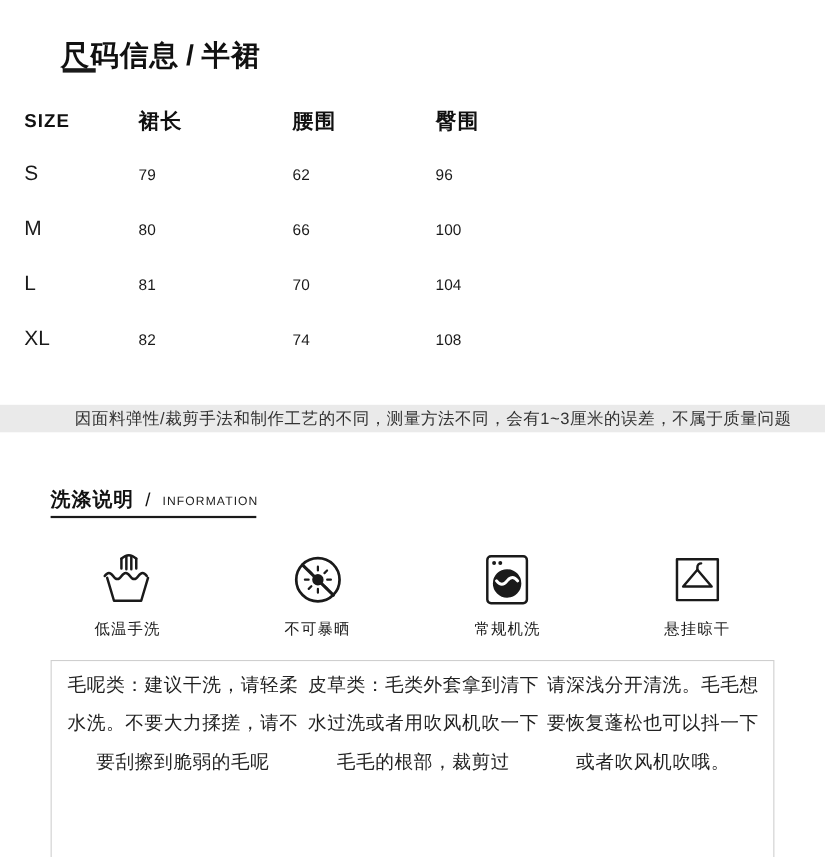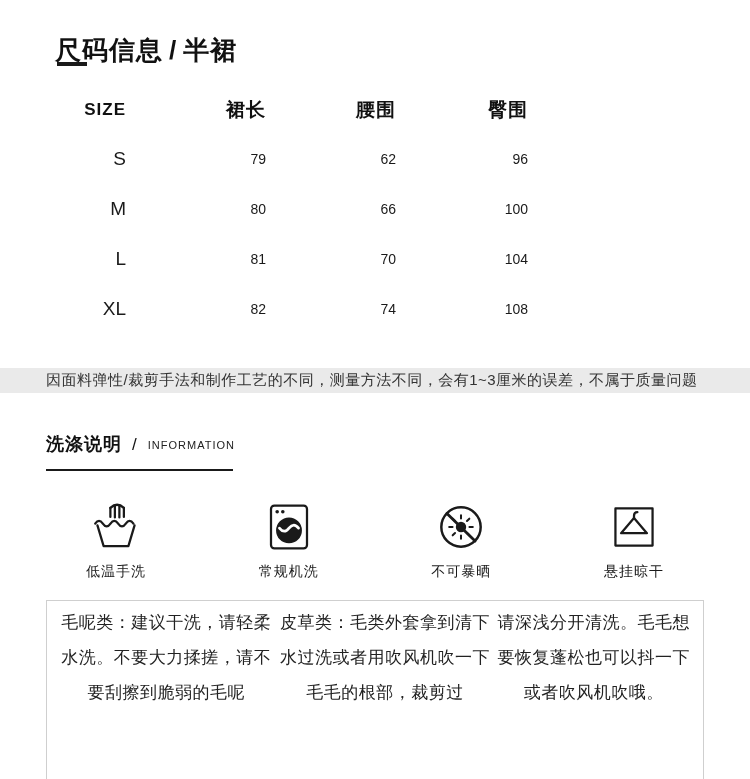--- a/index.html
+++ b/index.html
@@ -22,47 +22,47 @@
   .title-underline {
     position:absolute; left:57px; top:62px;
     width:30px; height:4px; background:#1a1a1a;
   }
 
   
   .size-table {
     position:absolute; left:22px; top:86px;
     border-collapse:collapse; text-align:center;
   }
-  .size-table th, .size-table td { text-align:right; }
+  .size-table th, .size-table td { text-align:left; }
   .size-table .c1 { width:104px; }
   .size-table .c2 { width:140px; }
   .size-table .c3 { width:130px; }
   .size-table .c4 { width:132px; }
   .size-table thead th {
     font-size:19px; font-weight:bold; height:48px; color:#111;
     letter-spacing:1px;
   }
   .size-table thead th.c1 { font-size:17px; }
   .size-table tbody td {
     font-size:14px; height:50px; color:#1a1a1a; font-weight:normal;
   }
   .size-table tbody td.c1 { font-size:19px; }
 
   
   .note-bar {
     position:absolute; left:0; top:368px; width:750px; height:25px;
     background:#eaeaea;
     display:flex; align-items:center;
-    padding-left:46px;
+    padding-left:68px;
     font-size:15px; color:#333; letter-spacing:0.5px;
   }
 
   
   .care-title {
-    position:absolute; left:46px; top:432px;
+    position:absolute; left:46px; top:442px;
     font-size:18px; font-weight:bold; color:#111; letter-spacing:1px;
   }
   .care-title .slash { font-weight:normal; font-size:17px; margin:0 4px; }
   .care-title .en {
     font-size:11px; font-weight:normal; letter-spacing:1px; color:#222;
     vertical-align:1px;
   }
   .care-underline {
     position:absolute; left:46px; top:469px;
     width:187px; height:2px; background:#1a1a1a;
@@ -152,44 +152,44 @@
   <div class="icons-row">
 
     <div class="icon-item">
       <svg viewBox="0 0 48 48" fill="none" stroke="#1a1a1a" stroke-width="2" stroke-linecap="round" stroke-linejoin="round">
         <path d="M19,7 v8 M23,5.5 v10 M27,5.5 v10 M31,7 v8"></path>
         <path d="M19,7 Q25,1.5 31,7"></path>
         <path d="M5.5,21 q3.4,-5 6.8,0 q3.4,5 6.8,0 q3.4,-5 6.8,0 q3.4,5 6.8,0 q3.4,-5 6.8,0"></path>
         <path d="M7.5,22.5 L13,41 H35 L40.5,22.5"></path>
       </svg>
       <div class="icon-label">低温手洗</div>
+    </div>
+
+    <div class="icon-item">
+      <svg viewBox="0 0 48 48" fill="none" stroke="#1a1a1a" stroke-width="2.2" stroke-linecap="round" stroke-linejoin="round">
+        <circle cx="24" cy="24" r="17.5"></circle>
+        <circle cx="24" cy="24" r="4.6" fill="#1a1a1a" stroke="none"></circle>
+        <path d="M24,13.5 L24,16.5 M31.4,16.6 L29.3,18.7 M34.5,24 L31.5,24 M31.4,31.4 L29.3,29.3 M24,34.5 L24,31.5 M16.6,31.4 L18.7,29.3 M13.5,24 L16.5,24 M16.6,16.6 L18.7,18.7" stroke-width="1.8"></path>
+        <line x1="11.5" y1="12" x2="36.5" y2="36.5" stroke-width="2.5"></line>
+      </svg>
+      <div class="icon-label">不可暴晒</div>
     </div>
 
     <div class="icon-item">
       <svg viewBox="0 0 48 48" fill="none" stroke="#1a1a1a" stroke-width="2" stroke-linecap="round" stroke-linejoin="round">
         <rect x="8" y="5" width="32" height="38" rx="3"></rect>
         <circle cx="13.5" cy="10.5" r="1.6" fill="#1a1a1a" stroke="none"></circle>
         <circle cx="18.5" cy="10.5" r="1.6" fill="#1a1a1a" stroke="none"></circle>
         <circle cx="24" cy="27" r="10.5" fill="#1a1a1a" stroke="#1a1a1a"></circle>
         <path d="M15.5,25 q4.3,5.5 8.5,0 q4.3,-5.5 8.5,0" stroke="#ffffff" stroke-width="2.4"></path>
       </svg>
       <div class="icon-label">常规机洗</div>
     </div>
 
     <div class="icon-item">
-      <svg viewBox="0 0 48 48" fill="none" stroke="#1a1a1a" stroke-width="2.2" stroke-linecap="round" stroke-linejoin="round">
-        <circle cx="24" cy="24" r="17.5"></circle>
-        <circle cx="24" cy="24" r="4.6" fill="#1a1a1a" stroke="none"></circle>
-        <path d="M24,13.5 L24,16.5 M31.4,16.6 L29.3,18.7 M34.5,24 L31.5,24 M31.4,31.4 L29.3,29.3 M24,34.5 L24,31.5 M16.6,31.4 L18.7,29.3 M13.5,24 L16.5,24 M16.6,16.6 L18.7,18.7" stroke-width="1.8"></path>
-        <line x1="11.5" y1="12" x2="36.5" y2="36.5" stroke-width="2.5"></line>
-      </svg>
-      <div class="icon-label">不可暴晒</div>
-    </div>
-
-    <div class="icon-item">
       <svg viewBox="0 0 48 48" fill="none" stroke="#1a1a1a" stroke-width="2" stroke-linecap="round" stroke-linejoin="round">
         <rect x="7.5" y="7.5" width="33" height="33"></rect>
         <path d="M24,16 v-2 c0,-2 1.4,-3.2 3,-3.2"></path>
         <path d="M24,16 L12.5,29.5 H35.5 Z"></path>
       </svg>
       <div class="icon-label">悬挂晾干</div>
     </div>
 
 
   </div>

